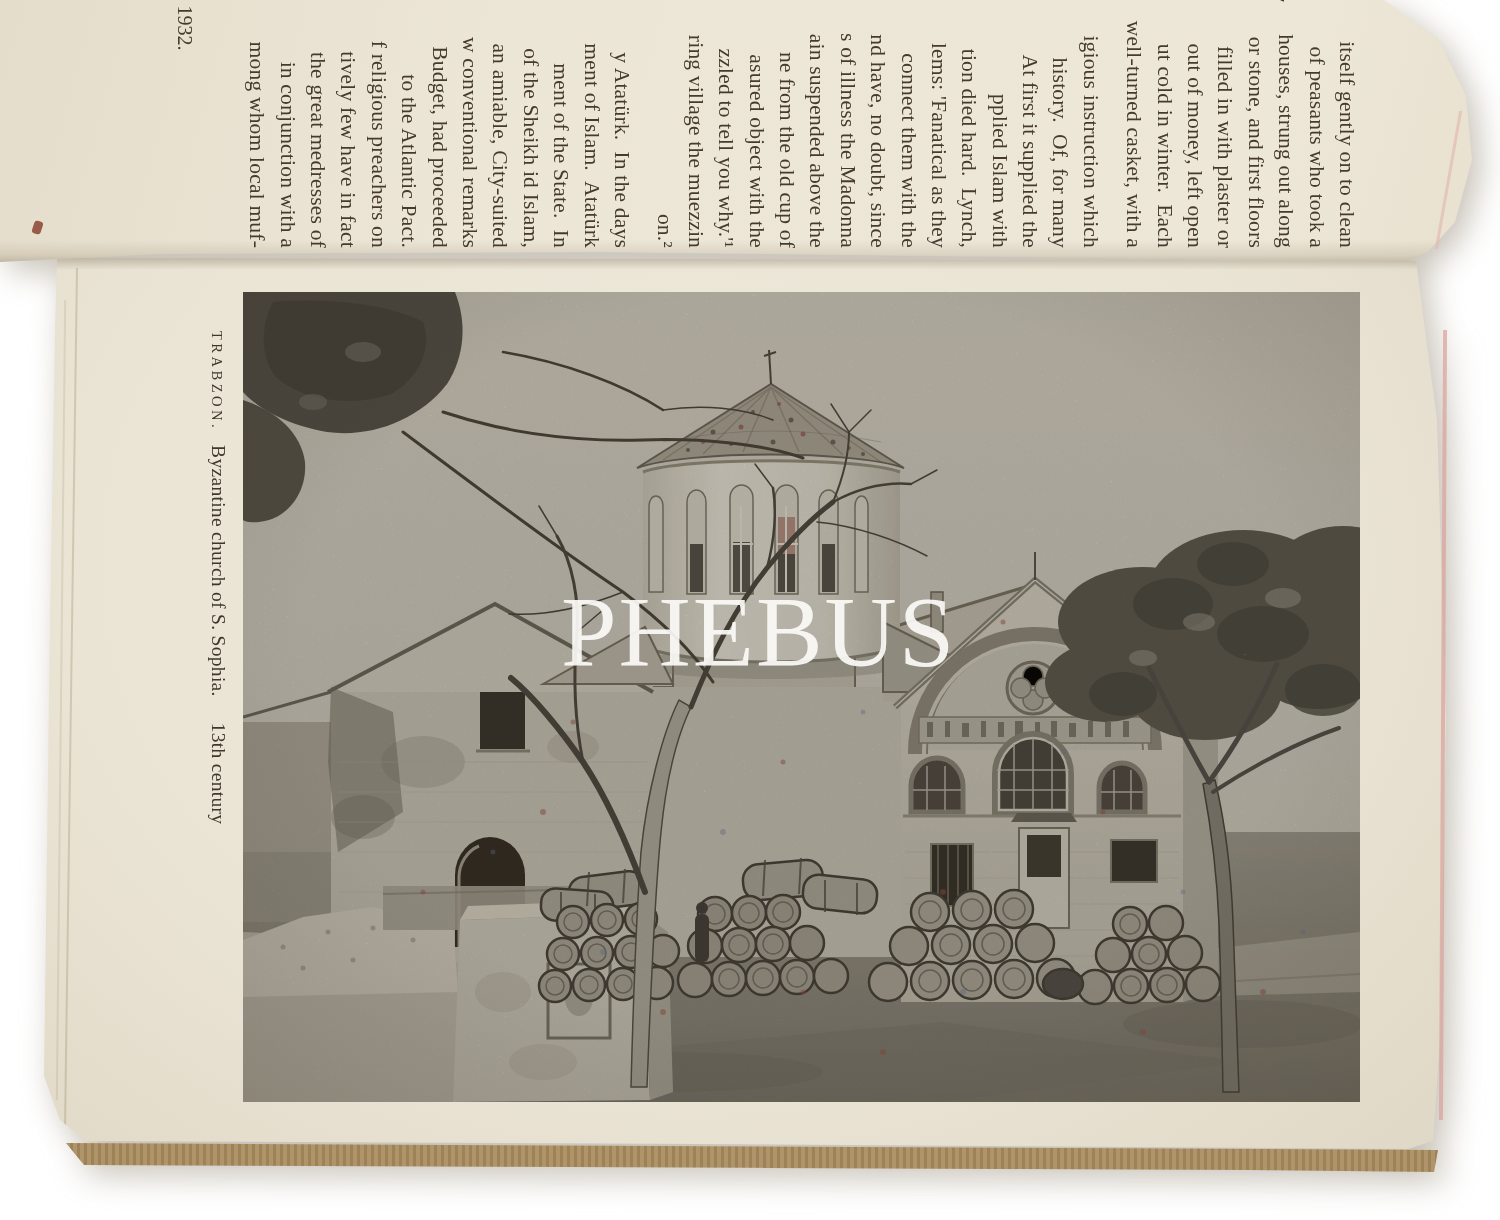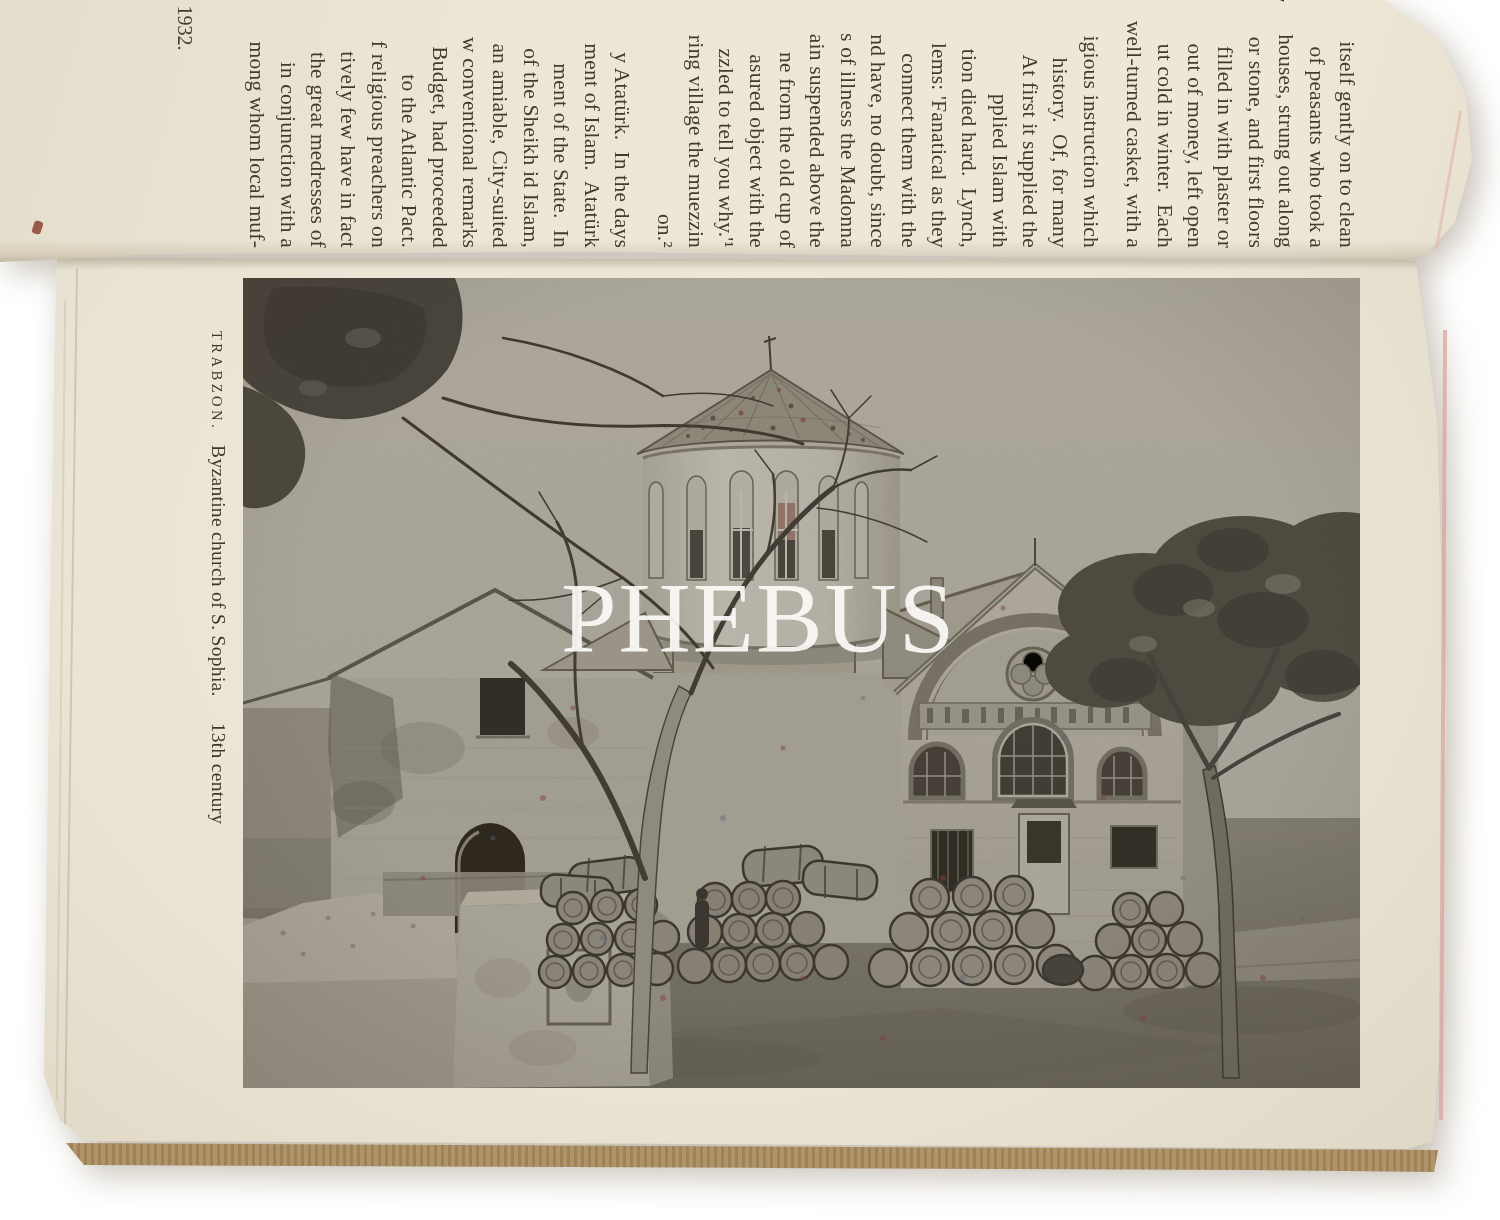--- a/index.html
+++ b/index.html
@@ -35,21 +35,21 @@
     color:#453a2d;font-size:20px;}
 
   
   .caption-rot{position:absolute;left:229px;top:331px;width:600px;transform:rotate(90deg);
     transform-origin:0 0;color:#3f372c;display:flex;align-items:baseline;white-space:nowrap;}
   .cap-loc{font-size:14.5px;letter-spacing:3.5px;}
   .cap-title{font-size:19.5px;margin-left:14px;letter-spacing:.3px;}
   .cap-date{font-size:19.5px;margin-left:26px;letter-spacing:.3px;}
 
   
-  .photo{position:absolute;left:243px;top:278px;width:1117px;height:810px;overflow:hidden;
+  .photo{position:absolute;left:243px;top:292px;width:1117px;height:810px;overflow:hidden;
     background:#d8d4c7;}
   .photo svg{display:block;}
   .watermark{position:absolute;left:318px;top:290px;font-size:100px;line-height:1;
     letter-spacing:2px;color:rgba(252,251,247,.92);font-family:"Liberation Serif",serif;}
 
   
   .board{position:absolute;inset:0;
     clip-path:polygon(66px 1143px,1438px 1150px,1434px 1172px,1250px 1170px,84px 1165px);
     background:linear-gradient(to bottom,#c8a97c,#a78a5e);}
   .board-texture{position:absolute;inset:0;

